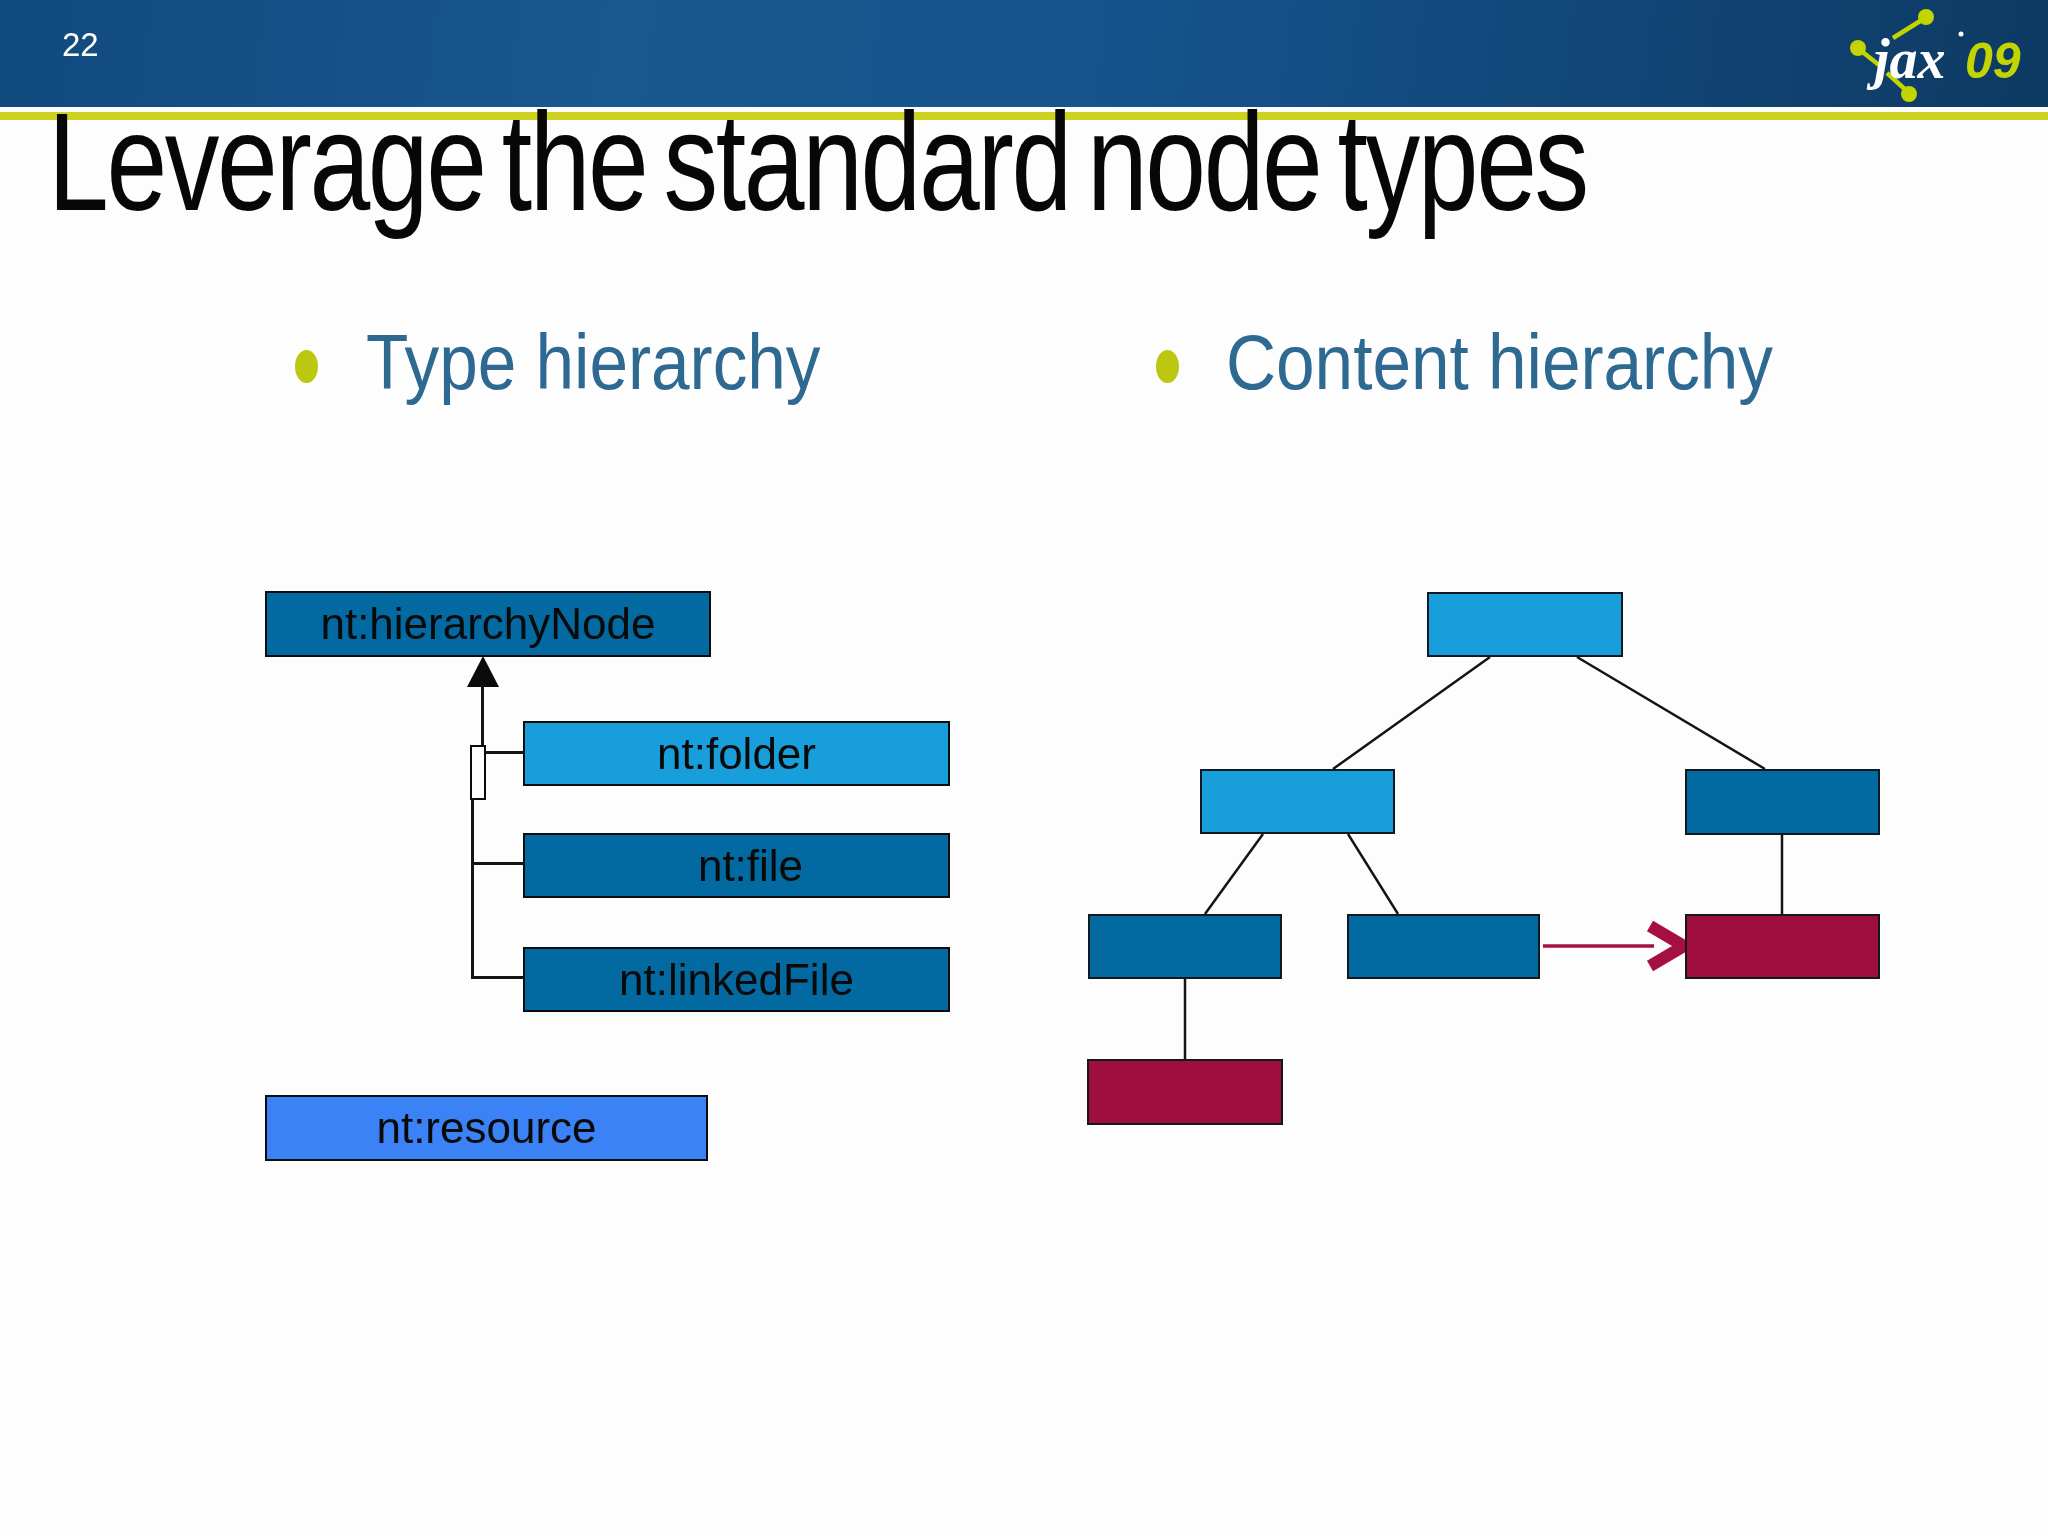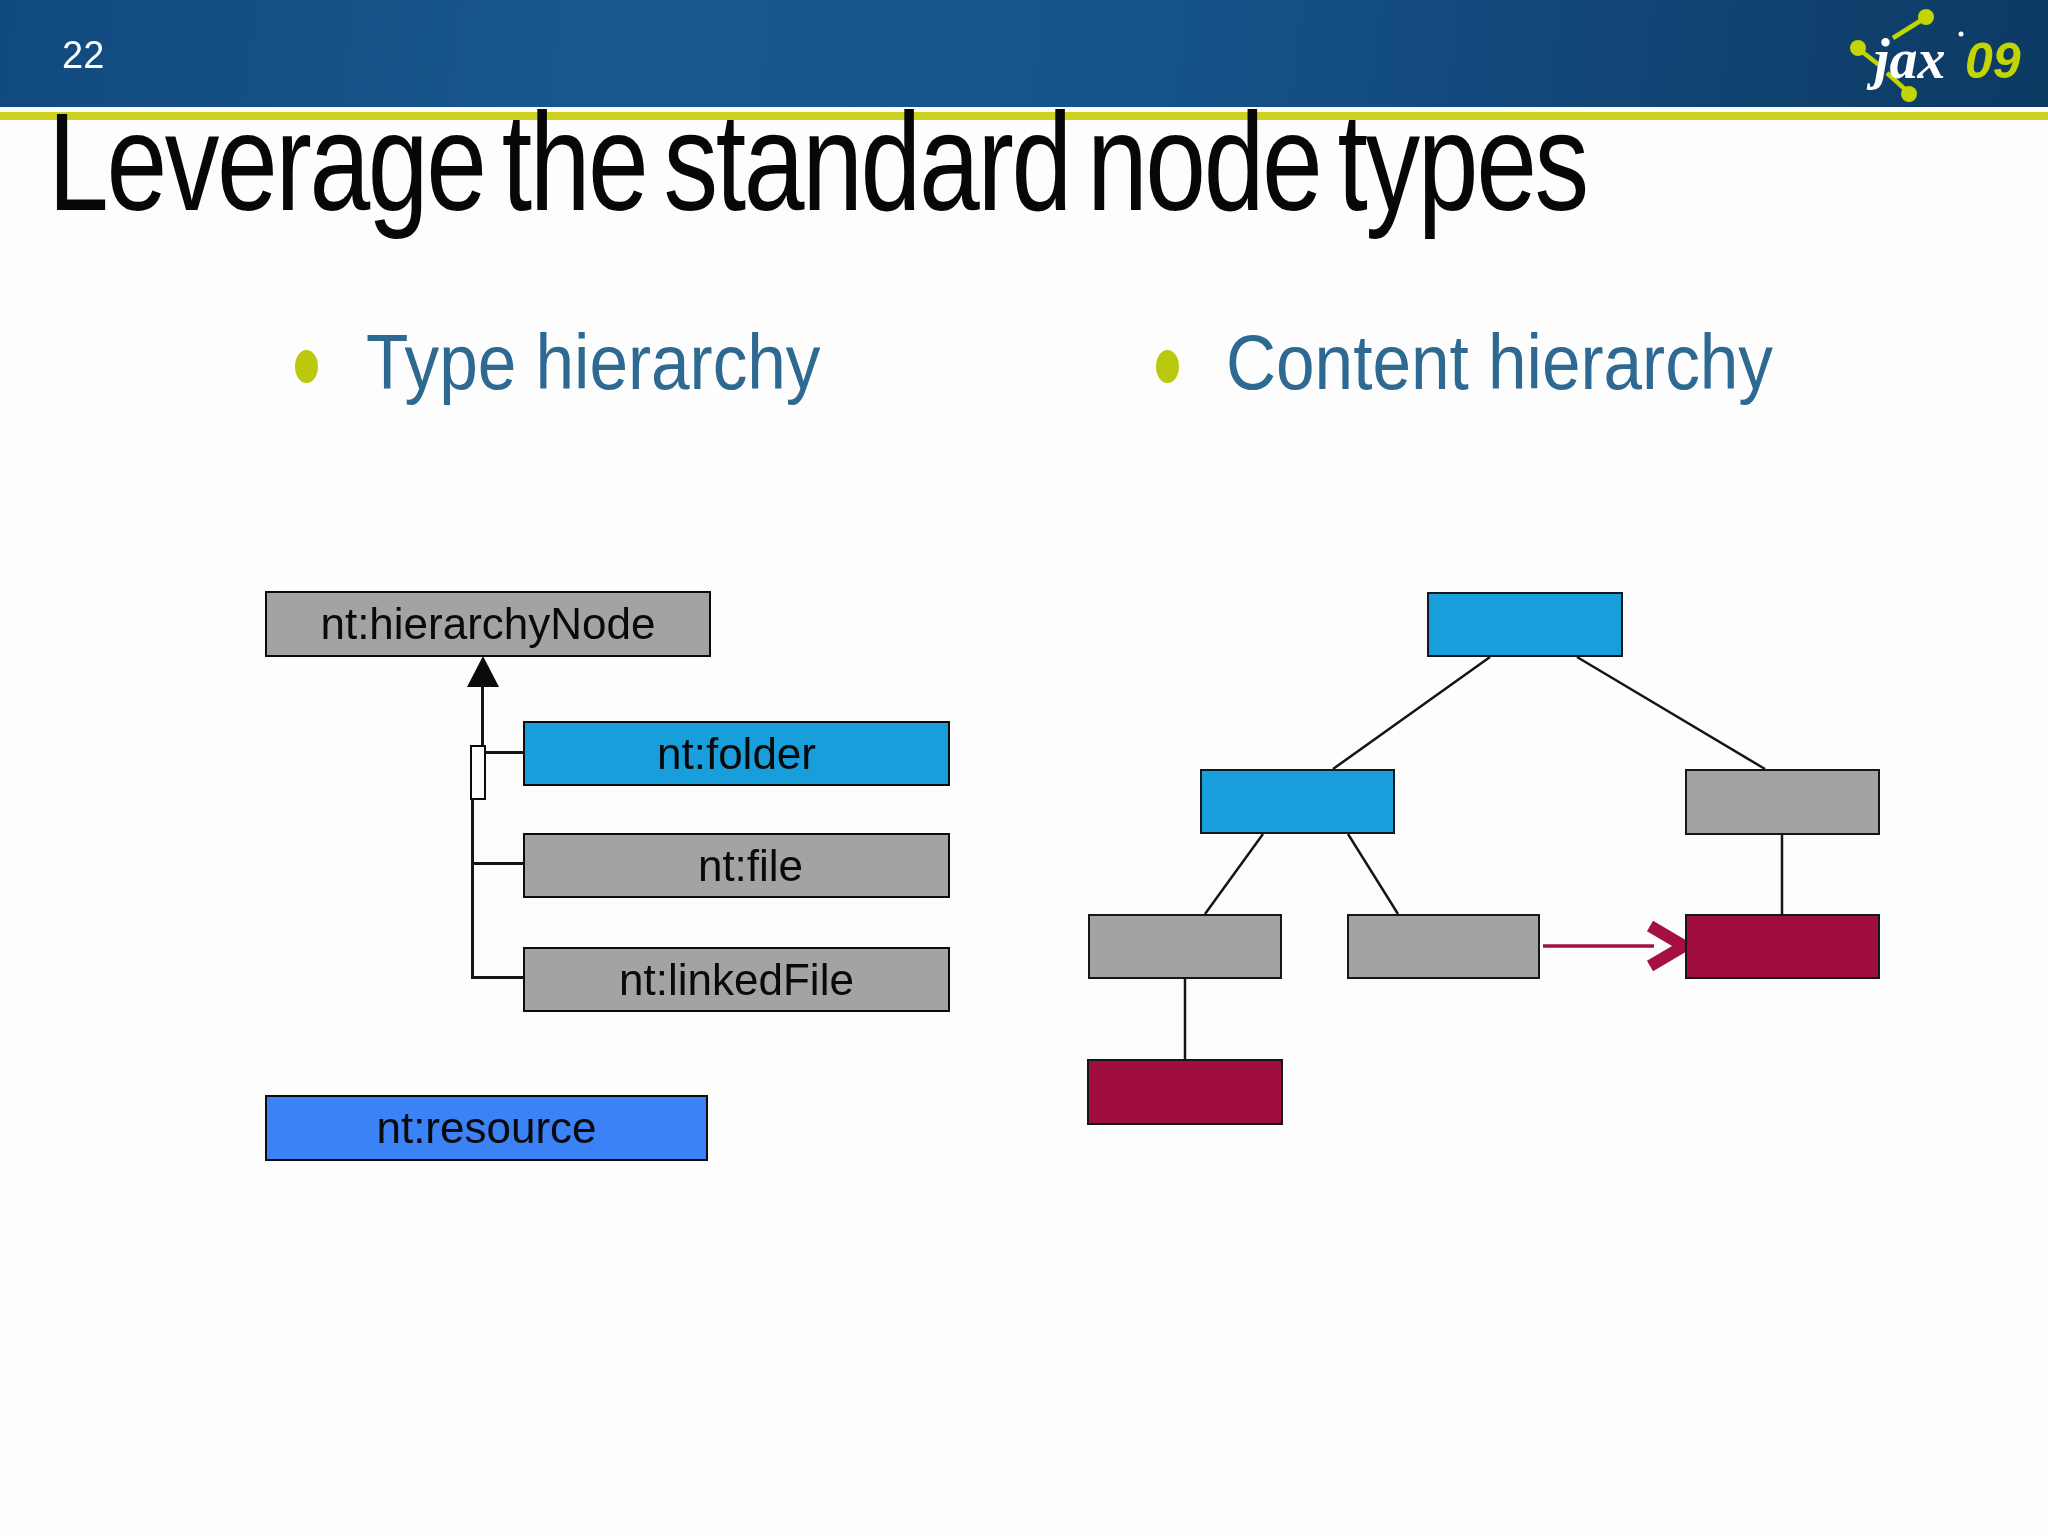--- a/index.html
+++ b/index.html
@@ -7,22 +7,22 @@
     position:relative;width:2048px;height:1536px;overflow:hidden;
     background:#fdfdfd;
     font-family:"Liberation Sans", sans-serif;
   }
   
   .header-bar{
     position:absolute;left:0;top:0;width:2048px;height:107px;
     background:linear-gradient(97deg,#114a7d 0%,#19578f 30%,#16538c 55%,#0d3a63 100%);
   }
   .page-number{
-    position:absolute;left:62px;top:36px;
-    color:#ffffff;font-size:38px;line-height:1;
+    position:absolute;left:62px;top:28px;
+    color:#ffffff;font-size:33px;line-height:1;
   }
   .jax-logo{position:absolute;left:1848px;top:4px;}
   .accent-divider{
     position:absolute;left:0;top:112px;width:2048px;height:8px;
     background:#ccd122;
   }
   
   .slide-title{
     position:absolute;left:48px;top:88px;margin:0;
     font-size:140px;font-weight:400;color:#070707;
@@ -43,21 +43,21 @@
   }
   .bullet-label.t1{left:366px;}
   .bullet-label.t2{left:1226px;}
   
   .node{
     position:absolute;box-sizing:border-box;
     border:2.5px solid #0c0c0c;
     display:flex;align-items:center;justify-content:center;
     font-size:44px;color:#0a0a0a;white-space:nowrap;
   }
-  .node.green{background:#a3a3a3;}
+  .node.green{background:#0369a1;}
   .node.blue{background:#189edb;align-items:center;}
   .node.orange{background:#3b82f6;text-align:center;}
   .node.maroon{background:#a00d3f;}
   .node.rt{border-color:#101820;}
   
   .n-hier   {left:265px;top:591px;width:446px;height:66px;}
   .n-folder {left:523px;top:721px;width:427px;height:65px;}
   .n-file   {left:523px;top:833px;width:427px;height:65px;padding-left:28px;}
   .n-linked {left:523px;top:947px;width:427px;height:65px;}
   .n-res    {left:265px;top:1095px;width:443px;height:66px;}

